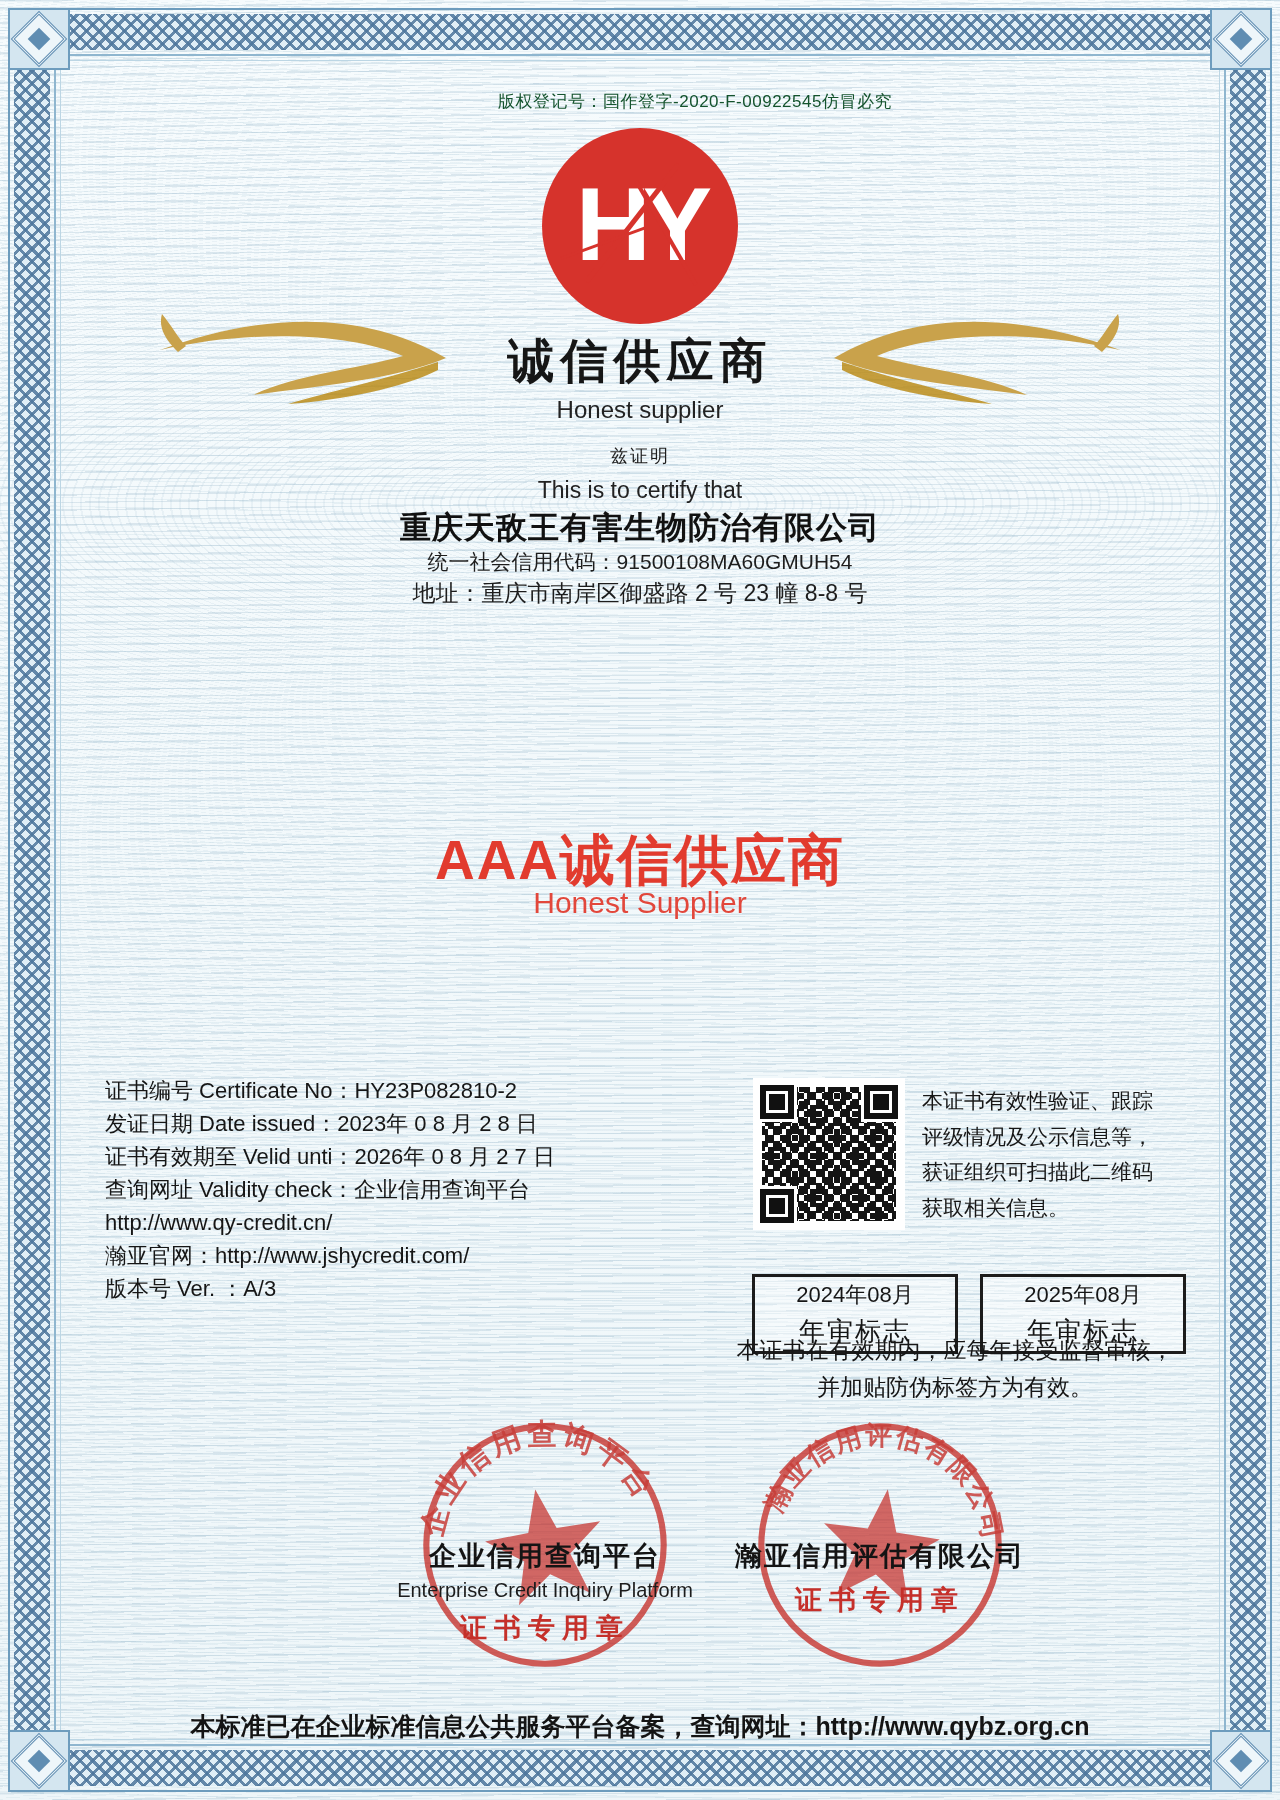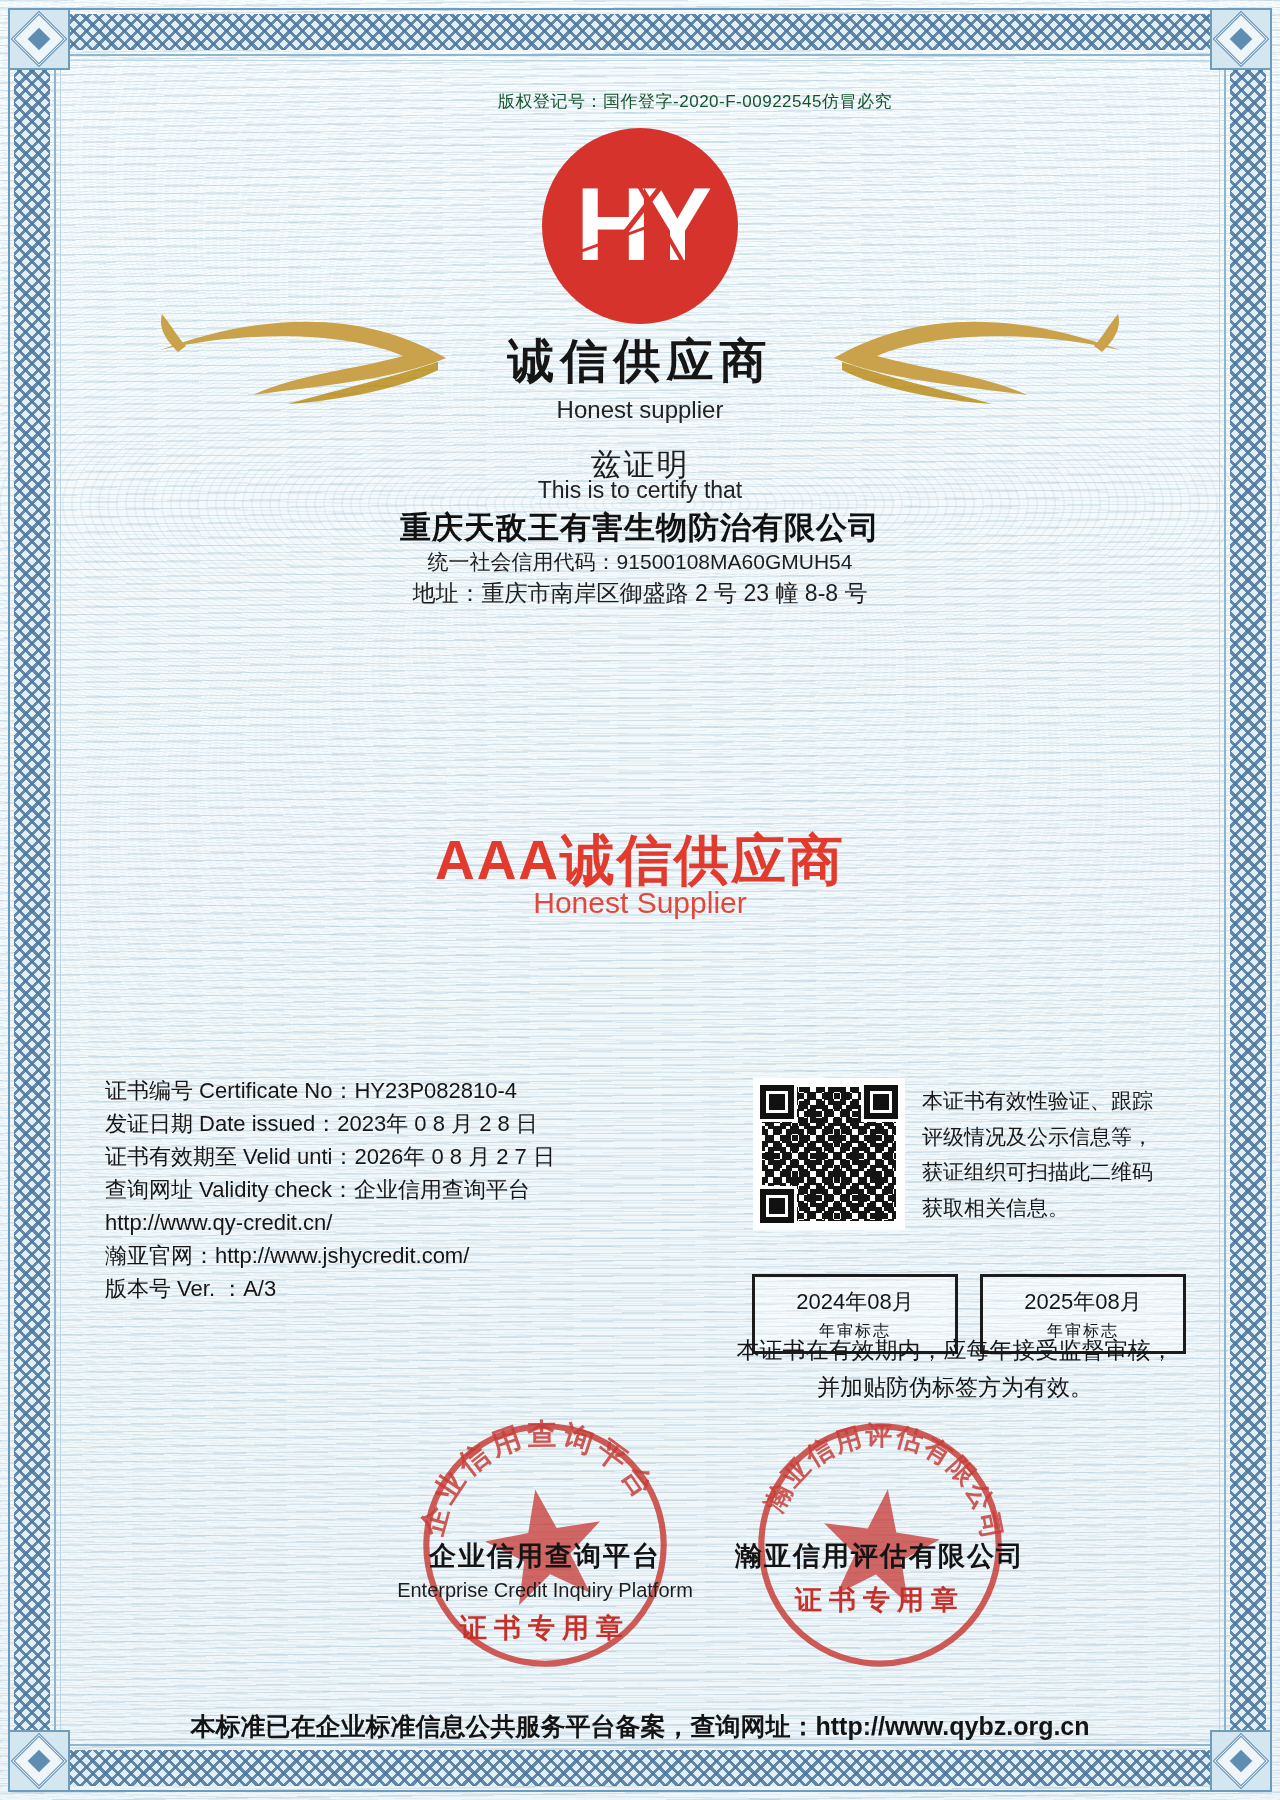--- a/index.html
+++ b/index.html
@@ -45,21 +45,21 @@
   .logo-text{font-size:104px;font-weight:800;color:#ffffff;letter-spacing:-8px;transform:translateY(-2px);}
   .crack{position:absolute;background:#d6332c;}
   .crack1{width:5px;height:150px;transform:rotate(38deg);left:88px;top:20px;}
   .crack2{width:4px;height:120px;transform:rotate(-30deg);left:122px;top:45px;}
   .crack3{width:3px;height:90px;transform:rotate(70deg);left:60px;top:70px;}
   .flourish{position:absolute;top:172px;width:300px;height:110px;}
   .flourish-left{left:148px;}
   .flourish-right{right:148px;transform:scaleX(-1);}
   .cert-title-cn{position:absolute;top:330px;width:100%;text-align:center;font-size:47px;font-weight:600;letter-spacing:6px;color:#161616;}
   .cert-title-en{position:absolute;top:396px;width:100%;text-align:center;font-size:24px;color:#222;}
-  .statement-cn{position:absolute;top:444px;width:100%;text-align:center;font-size:31px;color:#1d1d1d;letter-spacing:2px;}
+  .statement-cn{position:absolute;top:444px;width:100%;text-align:center;font-size:18px;color:#1d1d1d;letter-spacing:2px;}
   .statement-en{position:absolute;top:477px;width:100%;text-align:center;font-size:23px;color:#222;}
   .company-name{position:absolute;top:507px;width:100%;text-align:center;font-size:31px;font-weight:700;color:#111;letter-spacing:1px;}
   .credit-code{position:absolute;top:548px;width:100%;text-align:center;font-size:21px;color:#1d1d1d;}
   .address{position:absolute;top:578px;width:100%;text-align:center;font-size:23px;color:#1d1d1d;}
   
   .award-cn{position:absolute;top:824px;width:100%;text-align:center;font-size:55px;font-weight:600;color:#e23b2e;letter-spacing:2px;}
   .award-en{position:absolute;top:886px;width:100%;text-align:center;font-size:30px;color:#e2473b;}
   
   .cert-info{position:absolute;top:1074px;left:105px;width:560px;font-size:22px;line-height:33px;color:#161616;}
   
@@ -70,21 +70,21 @@
       repeating-conic-gradient(#141414 0% 25%, transparent 0% 50%) 3px 5px/17px 17px,
       #fff;}
   .finder{position:absolute;width:34px;height:34px;background:#fff;border:6px solid #111;box-sizing:border-box;box-shadow:0 0 0 3px #fff;}
   .finder::after{content:'';position:absolute;inset:3px;background:#111;}
   .finder-tl{top:7px;left:7px;} .finder-tr{top:7px;right:7px;} .finder-bl{bottom:7px;left:7px;}
   .qr-note{position:absolute;top:1083px;left:922px;width:268px;font-size:21px;line-height:35.5px;color:#161616;}
   .audit-row{position:absolute;top:1248px;left:752px;display:flex;gap:22px;}
   .audit-box{width:200px;height:74px;border:3px solid #1c1c1c;background:rgba(255,255,255,.35);
     display:flex;flex-direction:column;align-items:center;justify-content:center;gap:4px;margin-top:26px;}
   .audit-period{font-size:22px;color:#161616;}
-  .audit-label{font-size:16px;color:#161616;letter-spacing:2px;}
+  .audit-label{font-size:26px;color:#161616;letter-spacing:2px;}
   .notice{position:absolute;top:1332px;left:720px;width:470px;text-align:center;font-size:23px;line-height:37px;color:#161616;}
   
   .issuer{position:absolute;width:430px;height:290px;top:1412px;}
   .issuer-left{left:330px;} .issuer-right{left:665px;}
   .seal{position:absolute;left:82px;top:0;width:266px;height:266px;opacity:.92;}
   .seal-left{transform:rotate(-10deg);} .seal-right{transform:rotate(8deg);}
   .issuer-textstack{position:absolute;top:126px;left:0;width:100%;text-align:center;}
   .issuer-cn{font-size:27px;font-weight:700;color:#141414;letter-spacing:2px;}
   .issuer-en{font-size:20px;color:#1c1c1c;margin-top:5px;}
   .seal-caption{font-size:27px;font-weight:700;color:#c5302a;letter-spacing:7px;margin-top:8px;}
@@ -135,21 +135,21 @@
   <div class="statement-cn">兹证明</div>
   <div class="statement-en">This is to certify that</div>
   <div class="company-name">重庆天敌王有害生物防治有限公司</div>
   <div class="credit-code">统一社会信用代码：91500108MA60GMUH54</div>
   <div class="address">地址：重庆市南岸区御盛路 2 号 23 幢 8-8 号</div>
 
   <div class="award-cn">AAA诚信供应商</div>
   <div class="award-en">Honest Supplier</div>
 
   <div class="cert-info">
-    <div>证书编号 Certificate No：HY23P082810-4</div>
+    <div>证书编号 Certificate No：HY23P082810-2</div>
     <div>发证日期 Date issued：2023年 0 8 月 2 8 日</div>
     <div>证书有效期至 Velid unti：2026年 0 8 月 2 7 日</div>
     <div>查询网址 Validity check：企业信用查询平台</div>
     <div>http://www.qy-credit.cn/</div>
     <div>瀚亚官网：http://www.jshycredit.com/</div>
     <div>版本号 Ver. ：A/3</div>
   </div>
 
   <div class="qr">
     <div class="qr-modules"></div>

